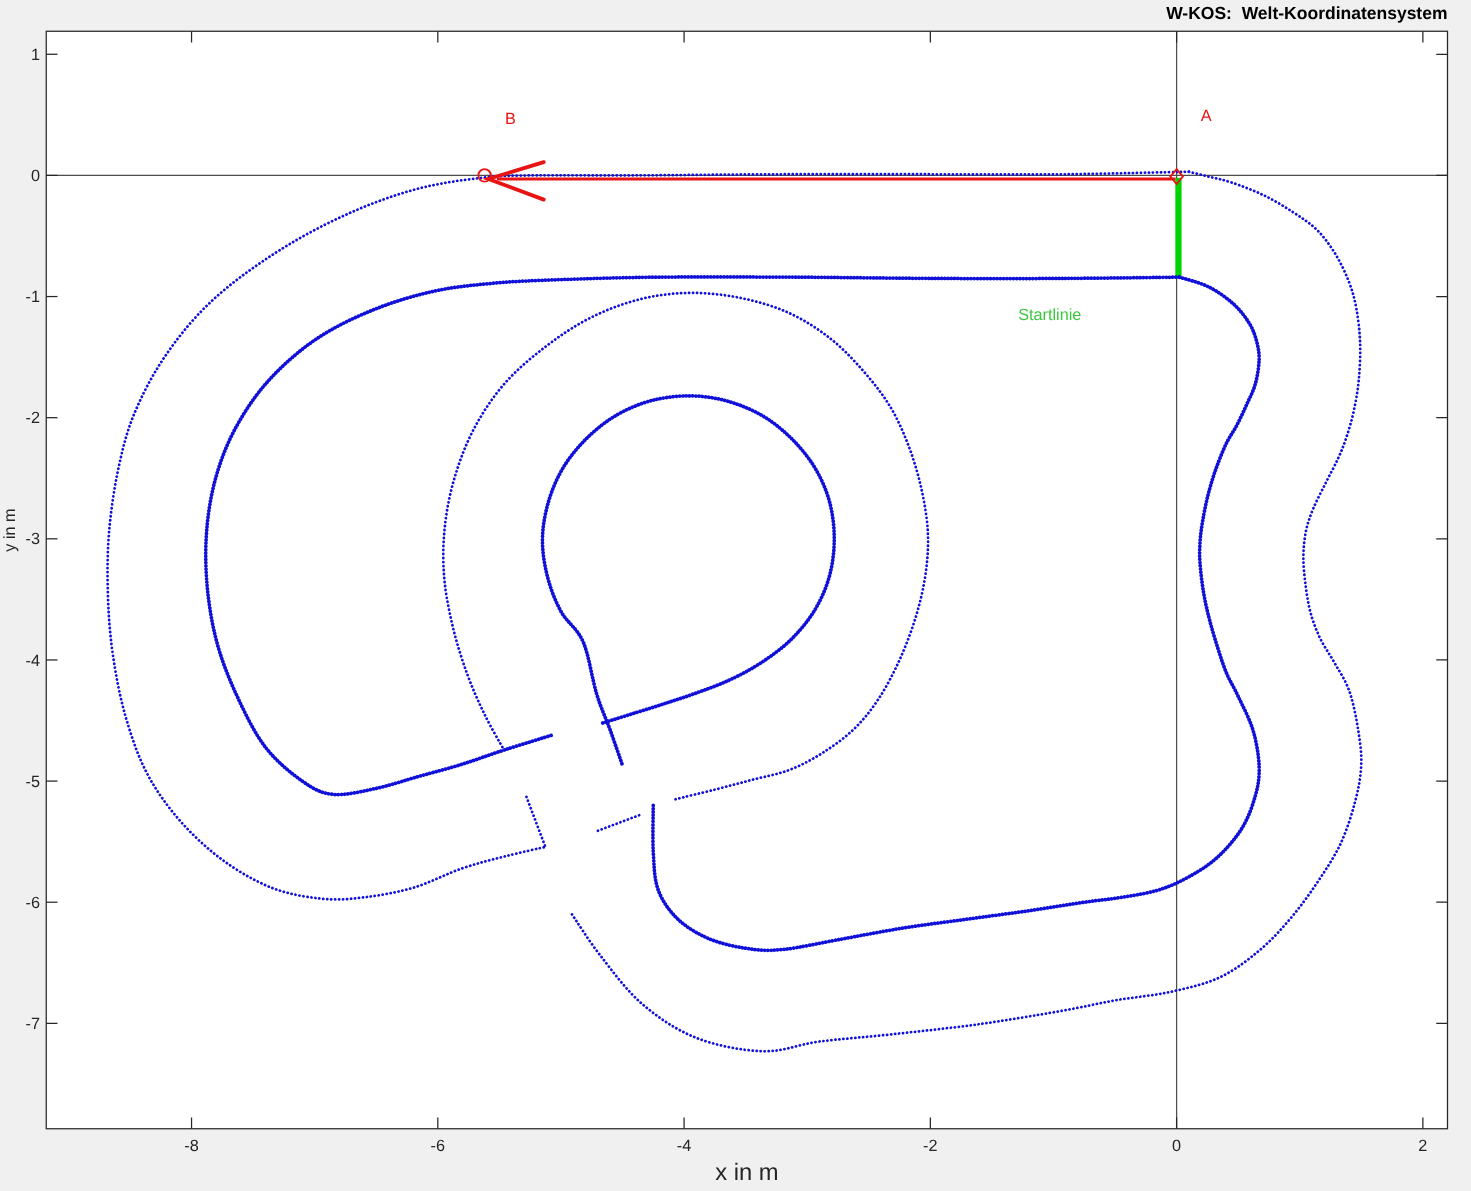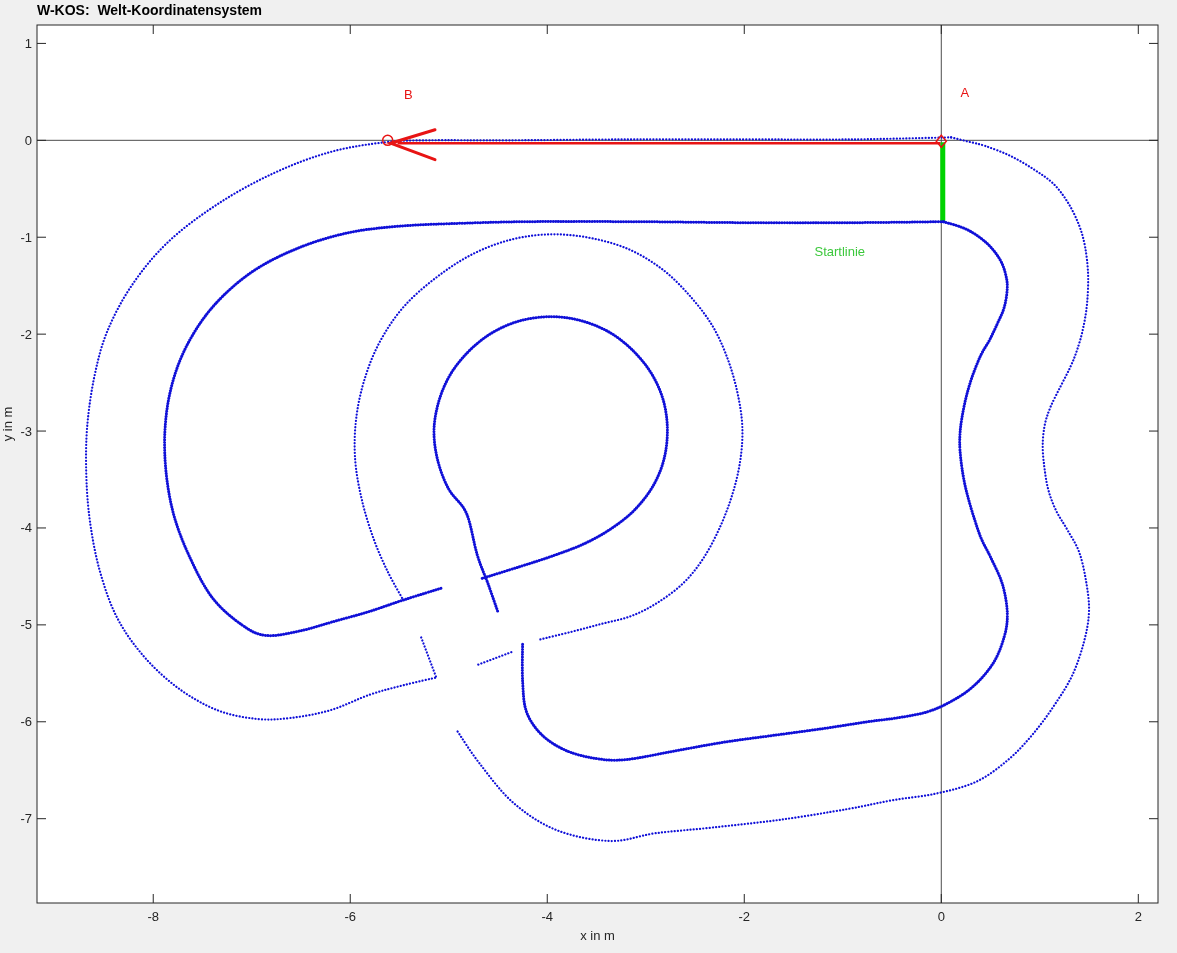--- a/index.html
+++ b/index.html
@@ -3,26 +3,26 @@
 <meta charset="utf-8">
 <style>
   html,body{margin:0;padding:0;}
   body{
     width:1177px;height:953px;position:relative;overflow:hidden;
     background:#f0f0f0;
     font-family:"Liberation Sans","DejaVu Sans",sans-serif;
     -webkit-font-smoothing:antialiased;
   }
   .fig-title{
-    position:absolute;left:37px;top:2px;width:1121px;text-align:left;
+    position:absolute;left:37px;top:2px;width:1121px;text-align:right;
     font-size:14px;font-weight:bold;color:#000;white-space:pre;
   }
   .x-label{
     position:absolute;left:37px;top:928px;width:1121px;text-align:center;
-    font-size:13px;color:#262626;
+    font-size:19px;color:#262626;
   }
   .y-label{
     position:absolute;left:-22px;top:416px;width:60px;height:16px;text-align:center;
     font-size:13px;color:#262626;transform:rotate(-90deg);
   }
   svg#plot{position:absolute;left:0;top:0;}
   .ann{position:absolute;font-size:13px;transform:translateX(-50%);white-space:nowrap;}
 </style>
 </head>
 <body>

